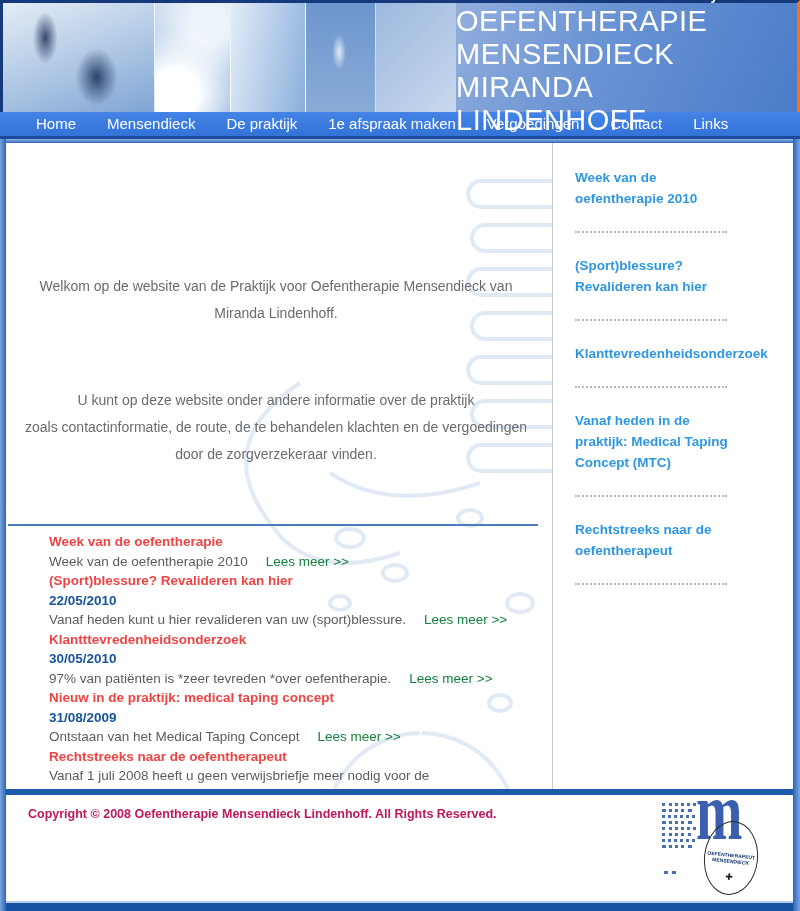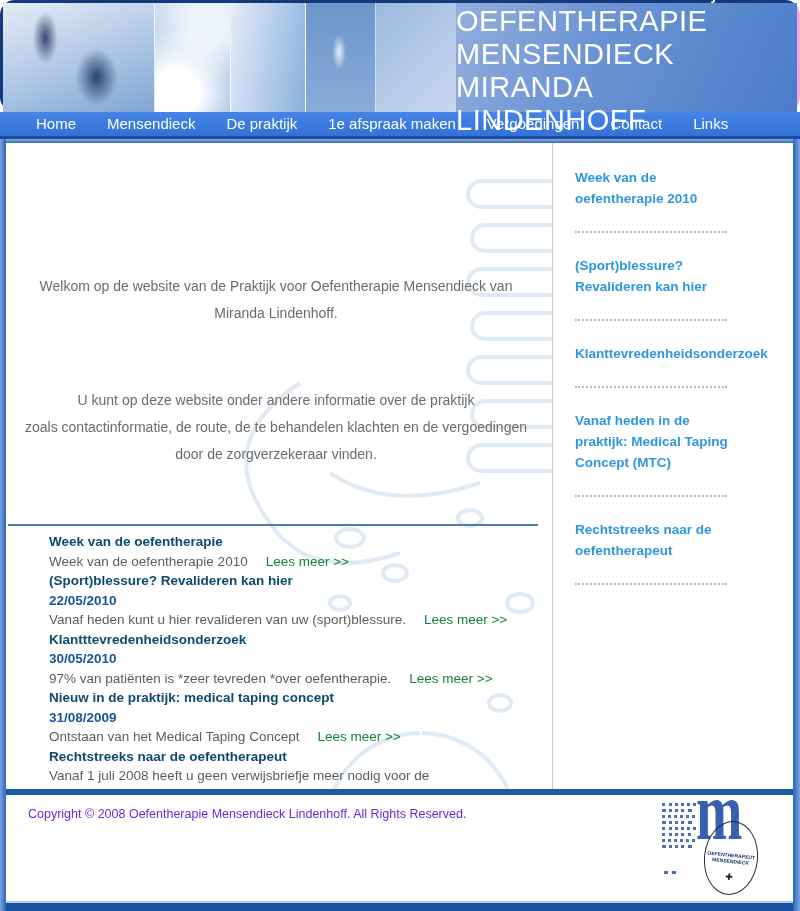--- a/index.html
+++ b/index.html
@@ -5,21 +5,21 @@
   html,body{margin:0;padding:0;}
   body{
     width:800px;height:911px;overflow:hidden;position:relative;
     font-family:"Liberation Sans", sans-serif;background:#fff;
   }
   .page{width:800px;height:911px;position:relative;}
 
   
   .header{
     height:112px;box-sizing:border-box;display:flex;
-    border-top:3px solid #16397c;border-left:3px solid #16397c;border-right:3px solid #f9a8d4;border-radius:15px;
+    border-top:3px solid #16397c;border-left:3px solid #16397c;border-right:3px solid #f97316;
   }
   .montage{display:flex;height:100%;}
   .panel{height:100%;box-sizing:border-box;border-right:1px solid rgba(255,255,255,.65);}
   .p1{width:152px;background:
       radial-gradient(ellipse 20px 42px at 28% 32%, rgba(18,38,78,.8), transparent 62%),
       radial-gradient(ellipse 34px 46px at 62% 68%, rgba(22,44,86,.85), transparent 62%),
       linear-gradient(160deg,#e4ecf6 0%,#bdd1e9 40%,#7fa5d4 100%);}
   .p2{width:76px;background:
       radial-gradient(circle at 28% 82%, #ffffff 0 22%, transparent 62%),
       radial-gradient(circle at 70% 20%, #eef4fb 0 18%, transparent 55%),
@@ -56,38 +56,38 @@
   
   .content-row{display:flex;height:646px;background:#fff;}
   .main-col{width:552px;position:relative;box-sizing:border-box;overflow:hidden;margin-top:30px;}
   .watermark{position:absolute;inset:0;pointer-events:none;}
   .main-inner{position:relative;z-index:2;}
   .intro{color:#6b6b6b;font-size:14px;line-height:27px;text-align:center;margin:0;}
   .intro-1{margin-top:100px;}
   .intro-2{margin-top:60px;}
   .news-rule{height:2px;background:#4a7ebb;margin:56px 14px 6px 8px;border:none;}
   .news{padding-left:49px;padding-right:10px;font-size:13.5px;line-height:19.5px;}
-  .news .n-title{color:#0c4a6e;font-weight:bold;margin:0;}
+  .news .n-title{color:#ef4444;font-weight:bold;margin:0;}
   .news .n-date{color:#17549c;font-weight:bold;margin:0;}
   .news .n-text{color:#5c5c5c;margin:0;}
   .news .lees{color:#15803d;text-decoration:none;margin-left:18px;cursor:pointer;white-space:nowrap;}
   .n-wrap{max-width:470px;}
 
   
   .side-col{flex:1;border-left:1px solid #c9c9c9;box-sizing:border-box;
     padding:24px 18px 0 22px;background:#fff;z-index:2;}
   .side-link{display:block;color:#2e97e0;font-weight:bold;font-size:13.5px;line-height:21px;
     text-decoration:none;cursor:pointer;width:170px;}
   .side-sep{border:none;border-top:2px dotted #b8b8b8;width:152px;margin:22px 0 22px 0;}
 
   
   .footer{height:122px;box-sizing:border-box;position:relative;background:#fff;}
   .footer-top-bar{height:6px;background:#1d5aa8;}
   .footer-white{height:106px;position:relative;}
-  .copyright{position:absolute;left:28px;top:12px;color:#6d28d9;font-size:12.5px;font-weight:normal;}
+  .copyright{position:absolute;left:28px;top:12px;color:#be185d;font-size:12.5px;font-weight:bold;}
   .footer-light-line{height:2px;background:#b8ccec;}
   .footer-bottom-bar{height:8px;background:#17519f;}
 
   
   .logo{position:absolute;right:34px;top:2px;width:110px;height:100px;}
   .logo-fineprint{position:absolute;left:6px;top:6px;width:38px;}
   .logo-fineprint i{display:block;border-top:3px dotted #4a6fb5;margin-bottom:3px;}
   .fp1{width:34px;} .fp2{width:30px;} .fp3{width:33px;} .fp4{width:29px;}
   .logo-m{position:absolute;left:40px;top:-26px;color:#3a5fae;
     font-family:"Liberation Serif",serif;font-weight:bold;font-size:82px;line-height:82px;

